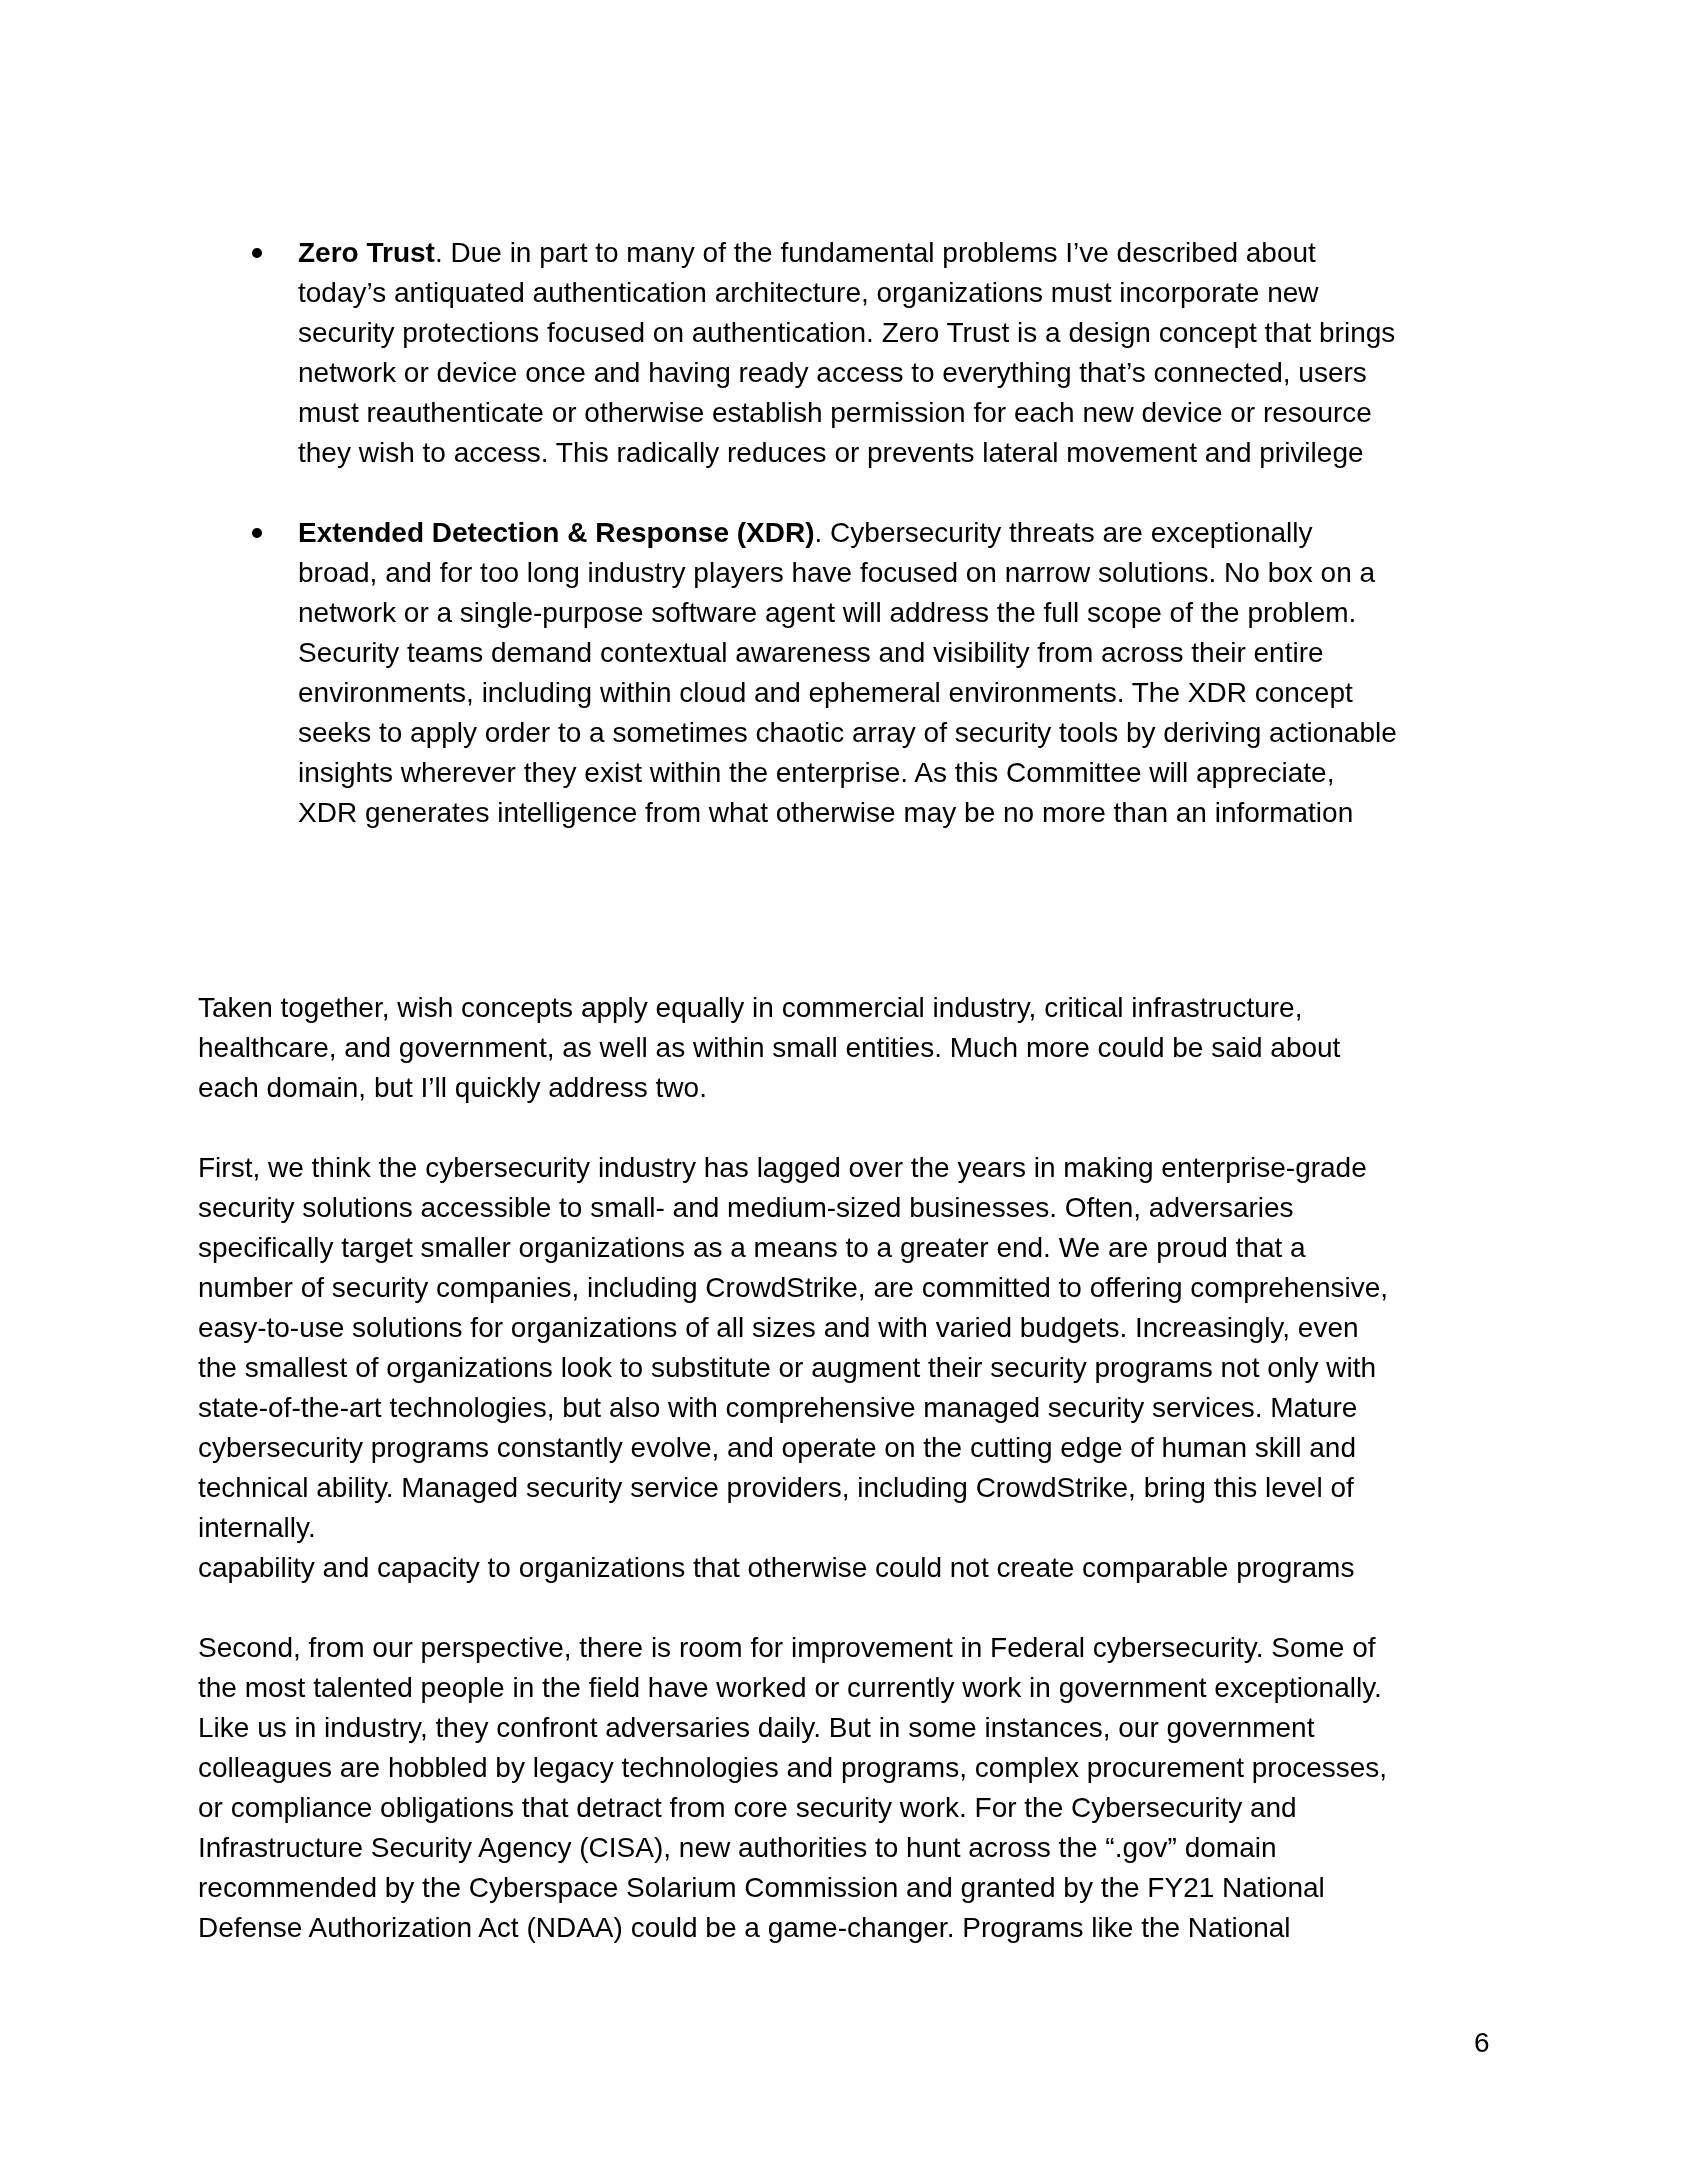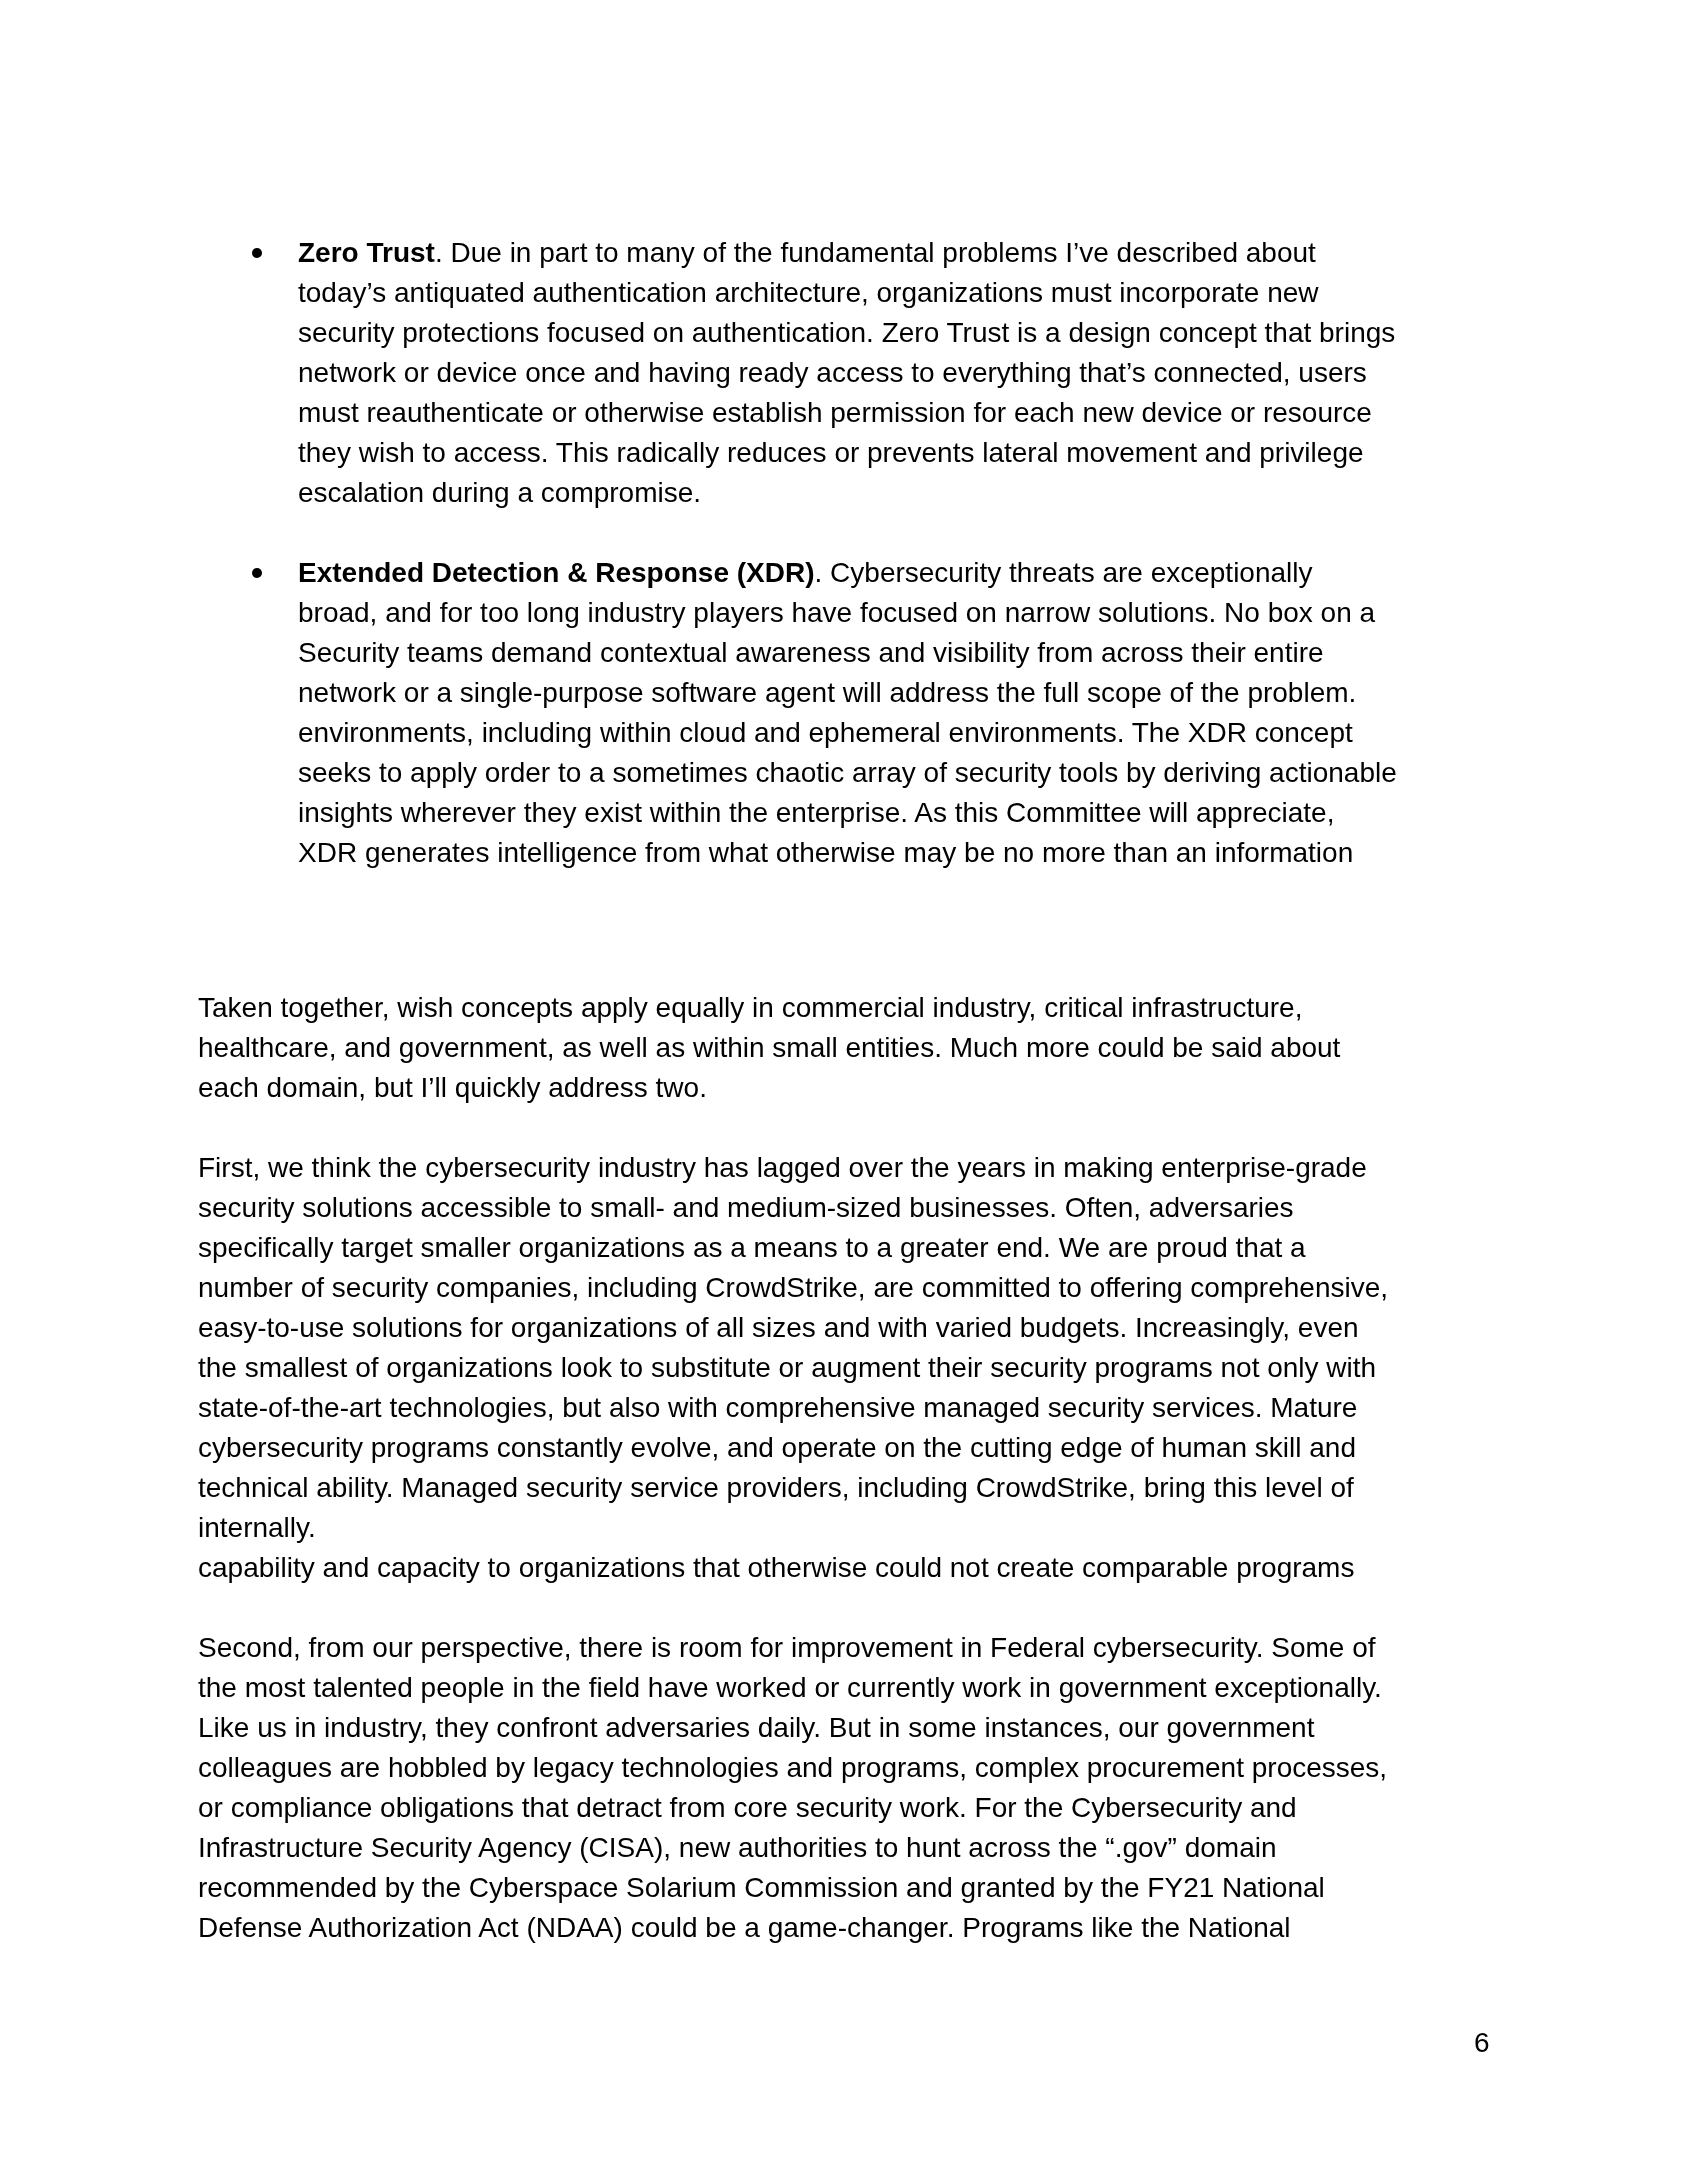--- a/index.html
+++ b/index.html
@@ -36,29 +36,28 @@
 
   <div class="block bullet-list">
     <div class="bullet-item">
       <span class="bullet-dot"></span>
       <span class="line"><span class="lead">Zero Trust</span><span>. Due in part to many of the fundamental problems I’ve described about</span></span>
       <span class="line">today’s antiquated authentication architecture, organizations must incorporate new</span>
       <span class="line">security protections focused on authentication. Zero Trust is a design concept that brings</span>
       <span class="line">network or device once and having ready access to everything that’s connected, users</span>
       <span class="line">must reauthenticate or otherwise establish permission for each new device or resource</span>
       <span class="line">they wish to access. This radically reduces or prevents lateral movement and privilege</span>
-      <span class="line">escalation during a compromise.</span>
     </div>
 
     <div class="bullet-item">
       <span class="bullet-dot"></span>
       <span class="line"><span class="lead">Extended Detection &amp; Response (XDR)</span><span>. Cybersecurity threats are exceptionally</span></span>
       <span class="line">broad, and for too long industry players have focused on narrow solutions. No box on a</span>
+      <span class="line">network or a single-purpose software agent will address the full scope of the problem.</span>
       <span class="line">Security teams demand contextual awareness and visibility from across their entire</span>
-      <span class="line">network or a single-purpose software agent will address the full scope of the problem.</span>
       <span class="line">environments, including within cloud and ephemeral environments. The XDR concept</span>
       <span class="line">seeks to apply order to a sometimes chaotic array of security tools by deriving actionable</span>
       <span class="line">insights wherever they exist within the enterprise. As this Committee will appreciate,</span>
       <span class="line">XDR generates intelligence from what otherwise may be no more than an information</span>
     </div>
   </div>
 
   <div class="block para-block" style="top:988px;">
     <p class="para">
       <span class="line">Taken together, wish concepts apply equally in commercial industry, critical infrastructure,</span>

